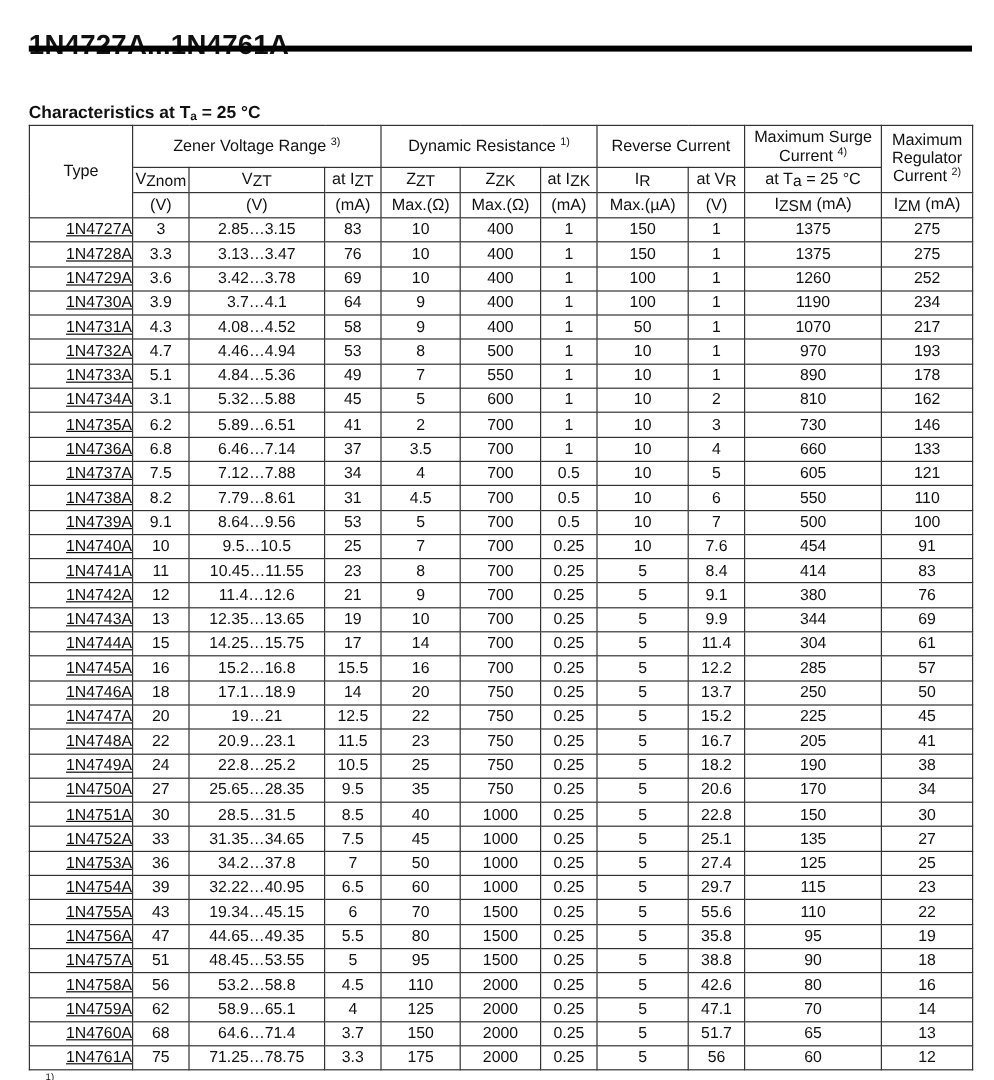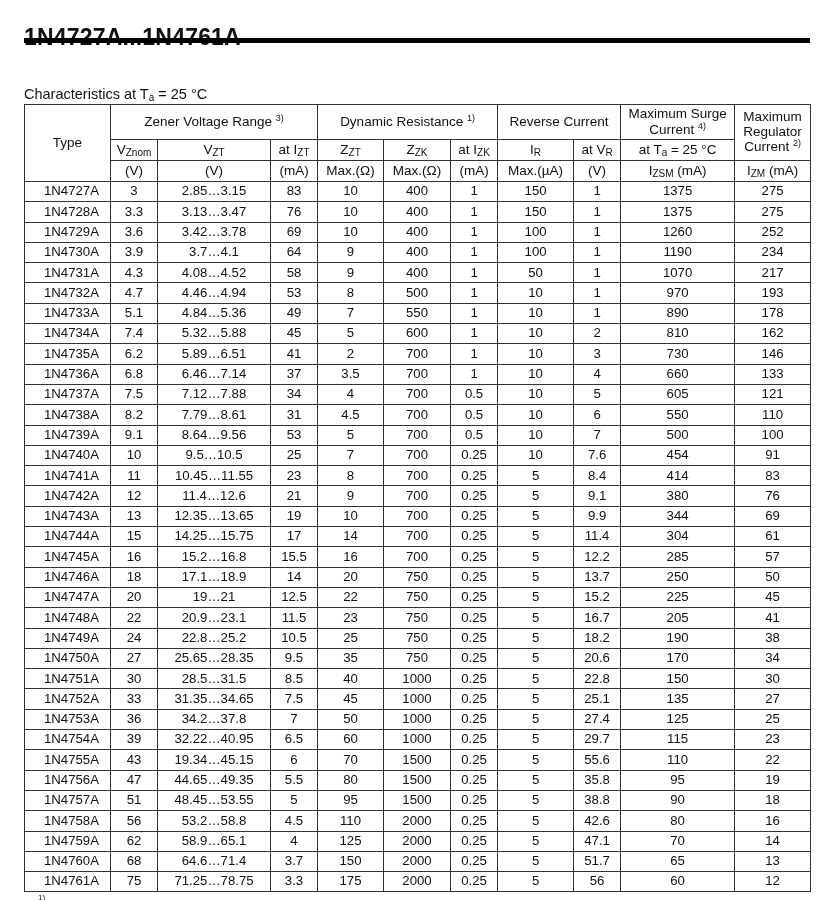--- a/index.html
+++ b/index.html
@@ -1,32 +1,32 @@
 <!DOCTYPE html>
 <html><head>
 <meta charset="utf-8">
 <style>
   html, body { margin: 0; padding: 0; background: #ffffff; }
   body { width: 828px; height: 900px; position: relative; overflow: hidden;
          font-family: "Liberation Sans", sans-serif; color: #111; }
   .doc-title { position: absolute; left: 24px; top: 24px; font-size: 23px; font-weight: bold; letter-spacing: 0.2px; }
   .title-rule { position: absolute; left: 24px; top: 38px; width: 786px; height: 5px; background: #000; }
-  .section-title { position: absolute; left: 24px; top: 86px; font-size: 14.5px; font-weight: normal; }
+  .section-title { position: absolute; left: 24px; top: 86px; font-size: 14.5px; font-weight: bold; }
   .section-title sub { font-size: 10px; }
   table.spec { position: absolute; left: 24px; top: 104px; border-collapse: collapse; width: 786px;
                font-size: 13.2px; table-layout: fixed; }
   table.spec td, table.spec th { border: 1px solid #333; text-align: center; padding: 0; font-weight: normal;
                line-height: 1.1; }
   table.spec th { font-size: 13.5px; }
   .h1 { height: 35px; }
   .h2 { height: 21px; }
   .h3 { height: 21px; }
   table.spec tbody td { height: 19.3px; }
-  table.spec tbody td.type { text-align: center; padding-left: 8px; }
-  sub { font-size: 10px; vertical-align: -2px; }
+  table.spec tbody td.type { text-align: right; padding-left: 8px; text-decoration: underline; }
+  sub { font-size: 13px; vertical-align: -2px; }
   sup { font-size: 9px; vertical-align: 5px; }
   .two-line { line-height: 1.05; margin-left: 11px; }
   .footnote-mark { position: absolute; left: 38px; top: 893px; font-size: 8px; }
 </style>
 </head>
 <body>
 
 <div class="doc-title">1N4727A...1N4761A</div>
 <div class="title-rule"></div>
 
@@ -166,21 +166,21 @@
         <td>7</td>
         <td>550</td>
         <td>1</td>
         <td>10</td>
         <td>1</td>
         <td>890</td>
         <td>178</td>
       </tr>
       <tr>
         <td class="type">1N4734A</td>
-        <td>7.4</td>
+        <td>3.1</td>
         <td>5.32…5.88</td>
         <td>45</td>
         <td>5</td>
         <td>600</td>
         <td>1</td>
         <td>10</td>
         <td>2</td>
         <td>810</td>
         <td>162</td>
       </tr>

